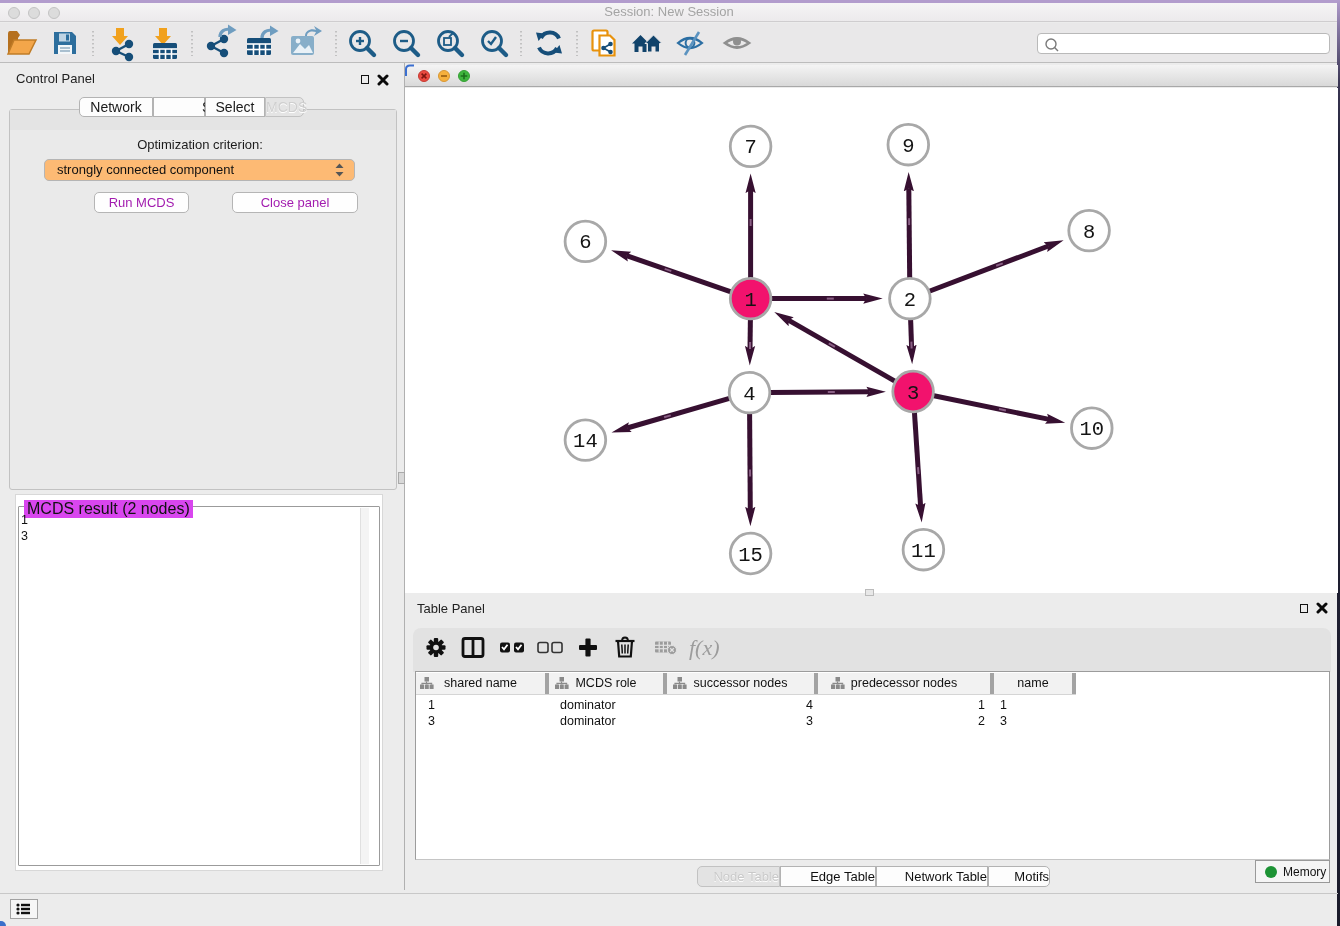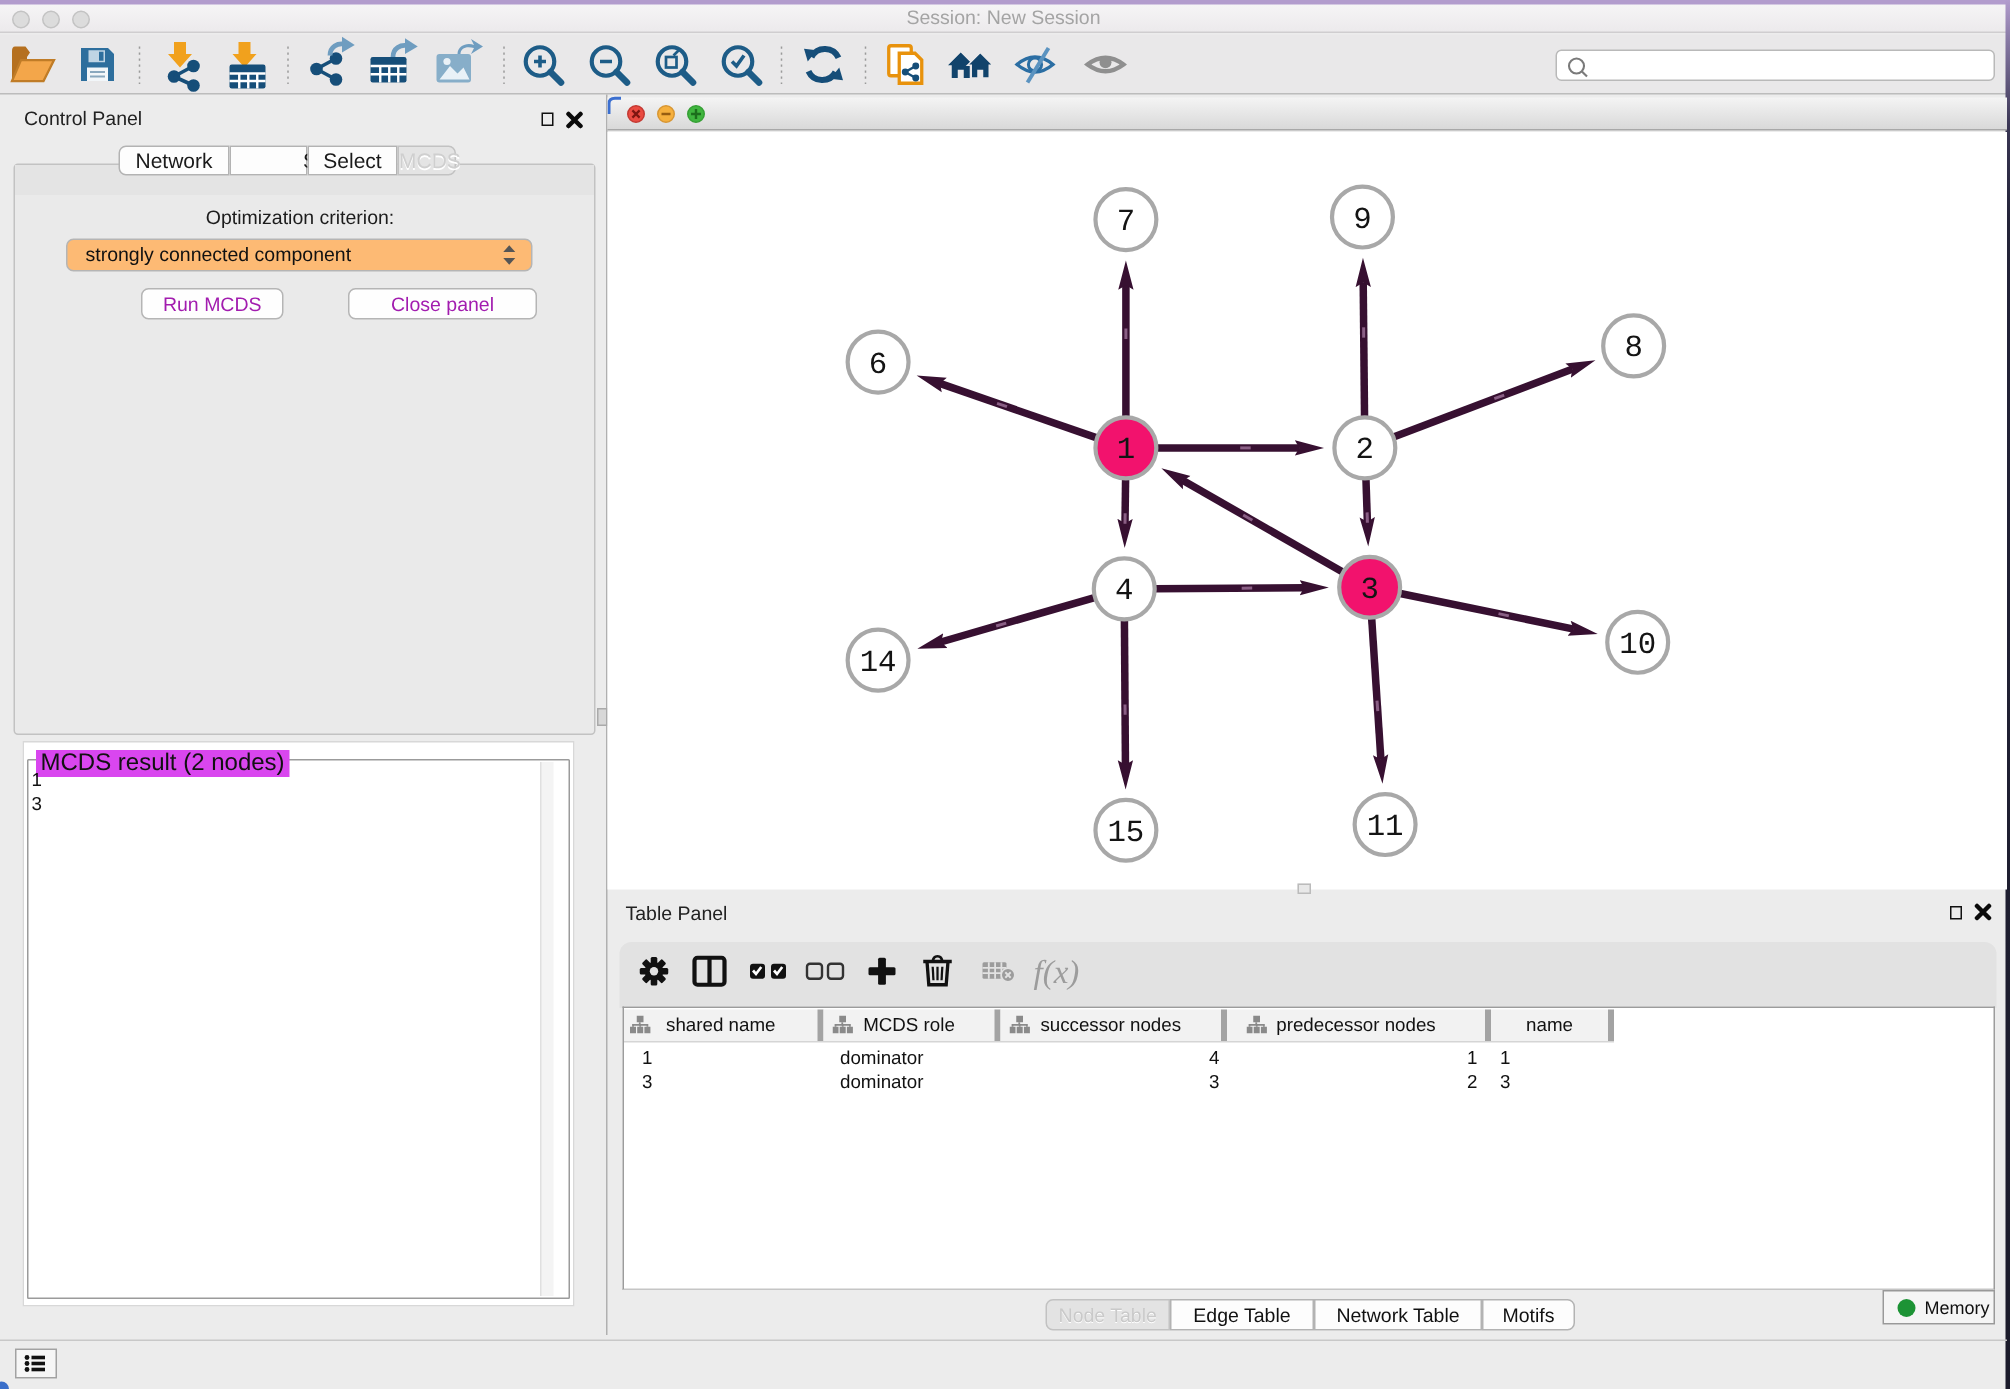--- a/index.html
+++ b/index.html
@@ -39,21 +39,21 @@
 #canvas-grip{left:865px;top:589px;width:9px;height:7px;background:#e8e8e8;border:1px solid #bbb;}
 
 #tp-title{left:417px;top:601px;font-size:13px;color:#222;}
 #tp-sq{left:1300px;top:604px;width:8px;height:9px;border:1.5px solid #111;}
 #tp-toolbar{left:413px;top:628px;width:918px;height:44px;background:#e2e2e2;border-radius:8px 8px 0 0;}
 #tp-table{left:415px;top:671px;width:915px;height:189px;background:#fff;border:1px solid #9c9c9c;border-bottom:1px solid #c5c5c5;}
 .th{top:673px;height:21px;background:#f2f2f2;border-right:4px solid #a3a3a3;font-size:12.5px;color:#111;text-align:center;line-height:21px;}
 #th-bottom{left:416px;top:694px;width:660px;height:1px;background:#d5d5d5;}
 .td{font-size:12.5px;color:#111;height:16px;line-height:16px;}
 
-.btab{top:866px;height:21px;background:#fdfdfd;border:1px solid #b3b3b3;font-size:13px;color:#111;text-align:center;line-height:20px;}
+.btab{top:866px;height:21px;background:#fdfdfd;border:1px solid #b3b3b3;font-size:13px;color:#111;text-align:right;line-height:20px;}
 
 #statusline{left:0;top:893px;width:1338px;height:1px;background:#c8c8c8;}
 #listbtn{left:10px;top:899px;width:28px;height:20px;background:#f6f6f6;border:1px solid #a2a2a2;}
 #membtn{left:1255px;top:860px;width:75px;height:23px;background:#f5f5f5;border:1px solid #999;font-size:12px;color:#111;}
 svg{display:block;}
 </style></head>
 <body>
 <div id="stage">
 <div class="abs" id="win"></div>
 <div class="abs" id="titlebar"></div>

